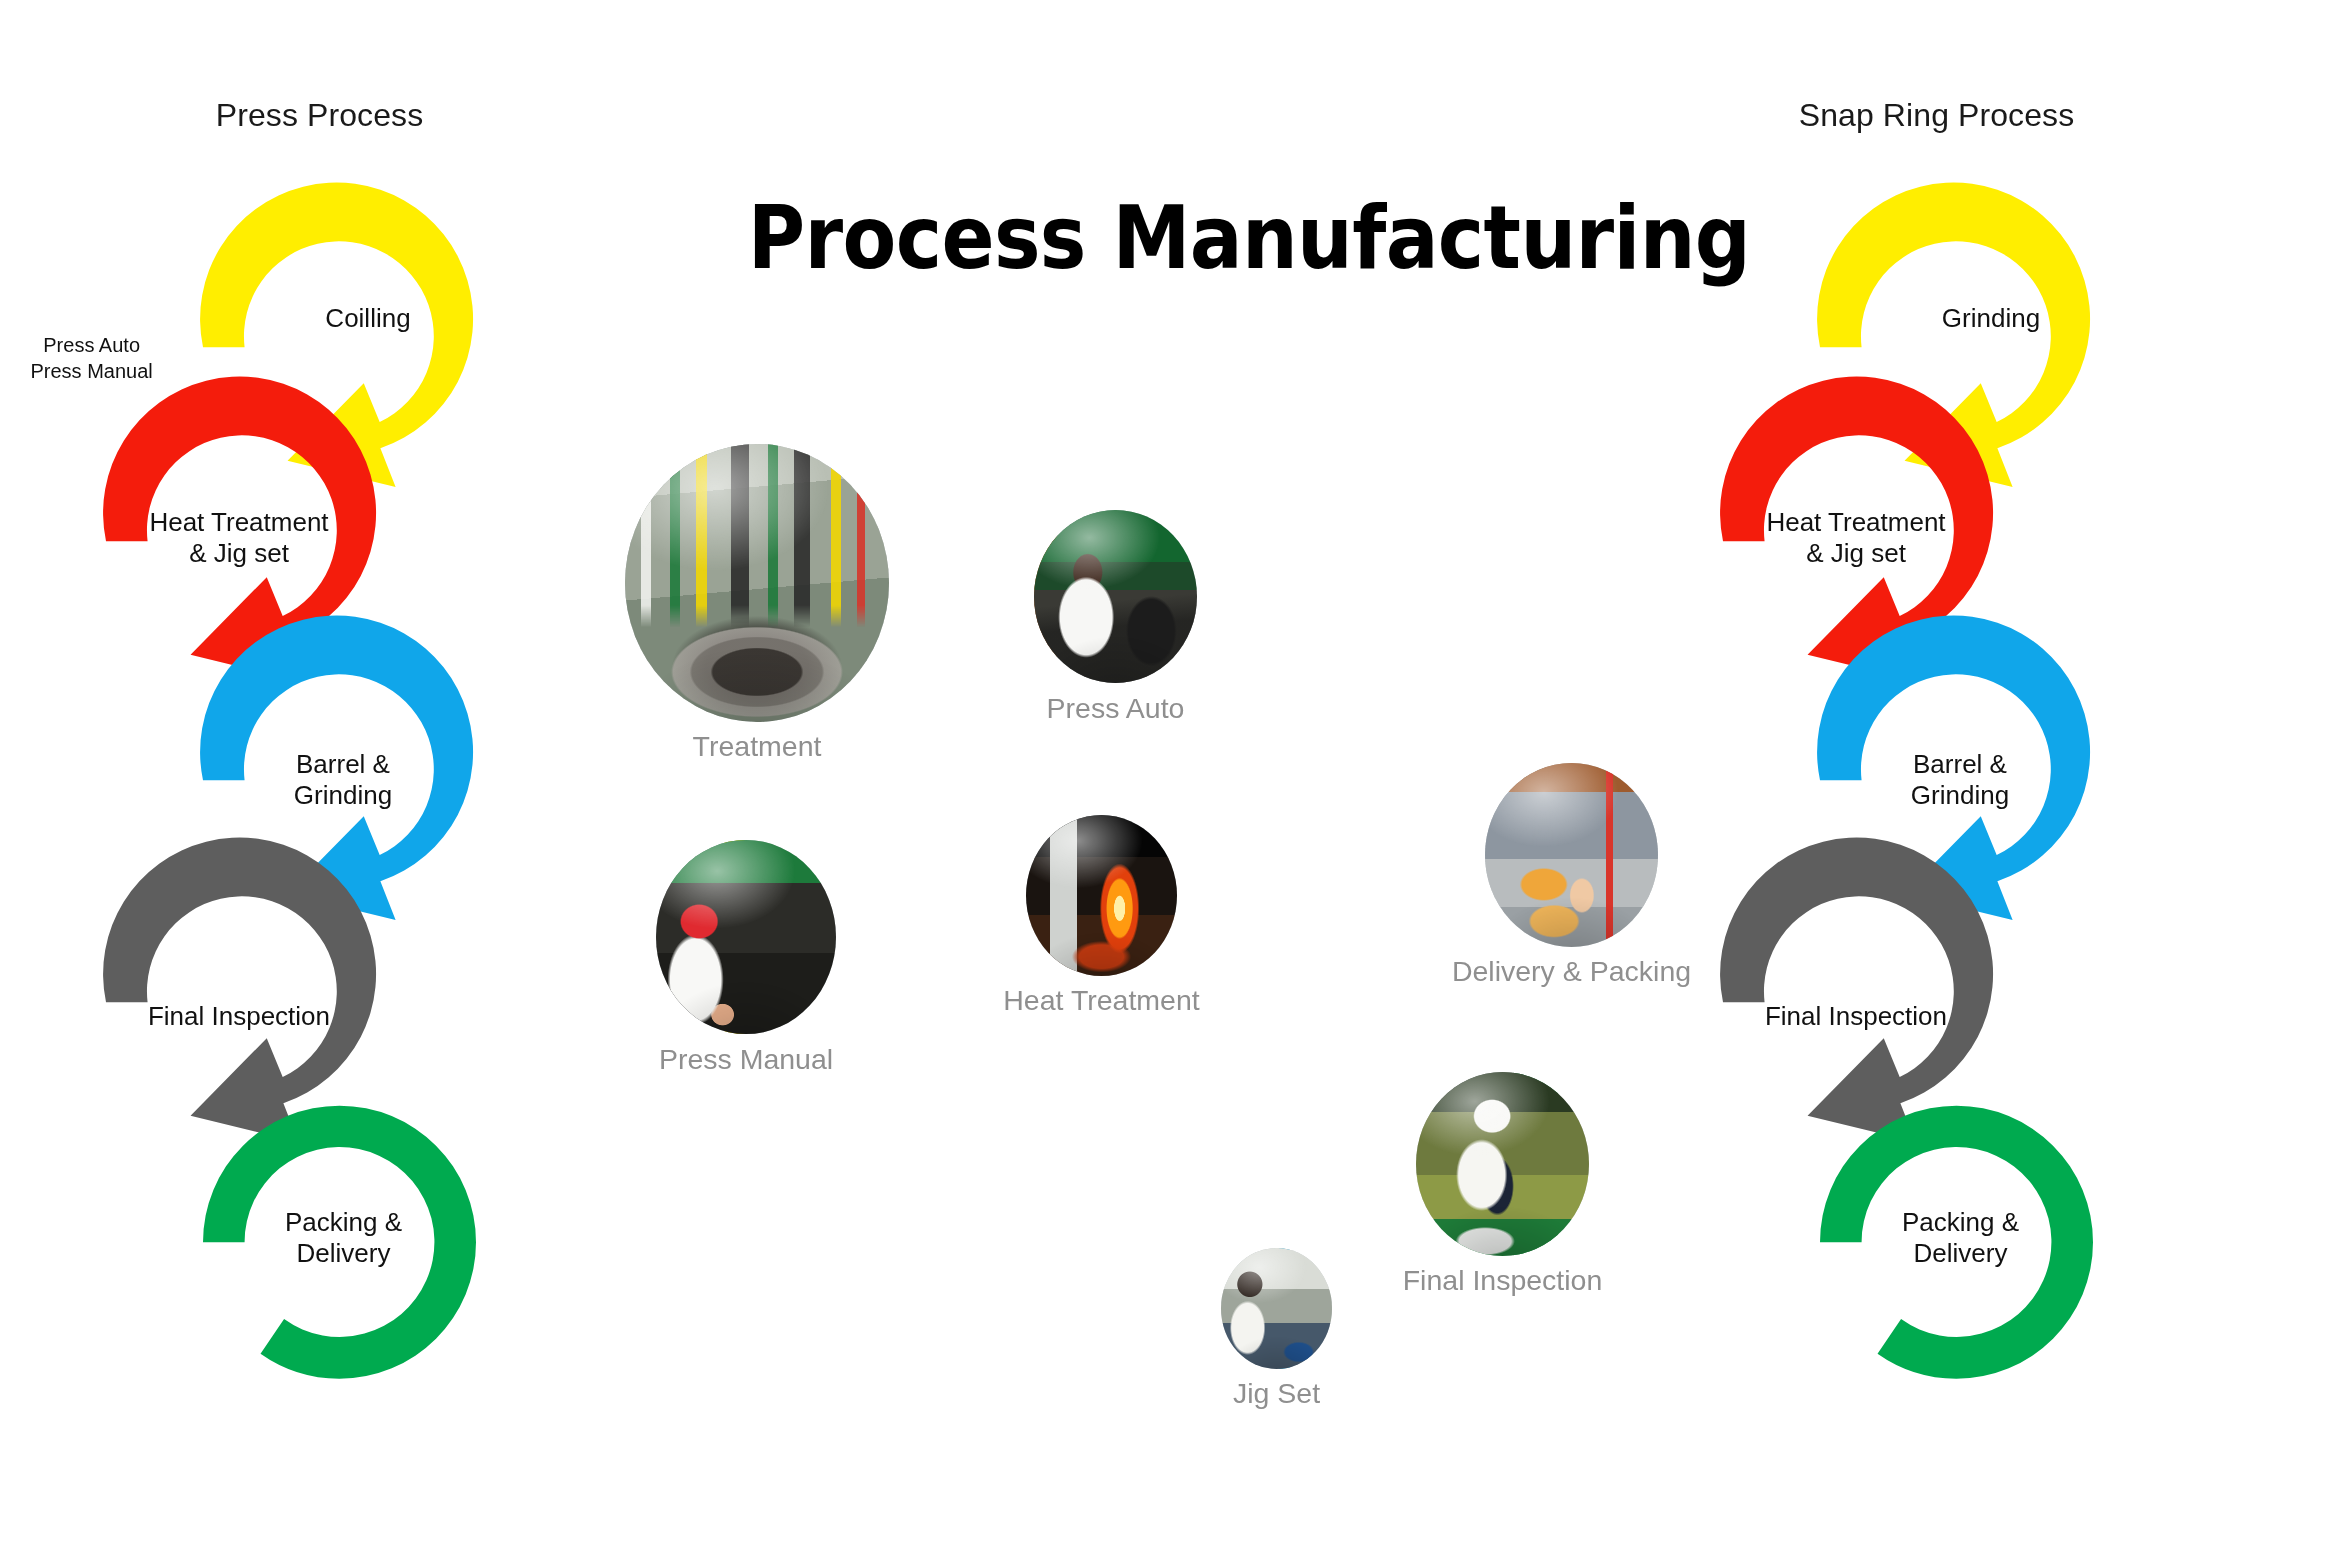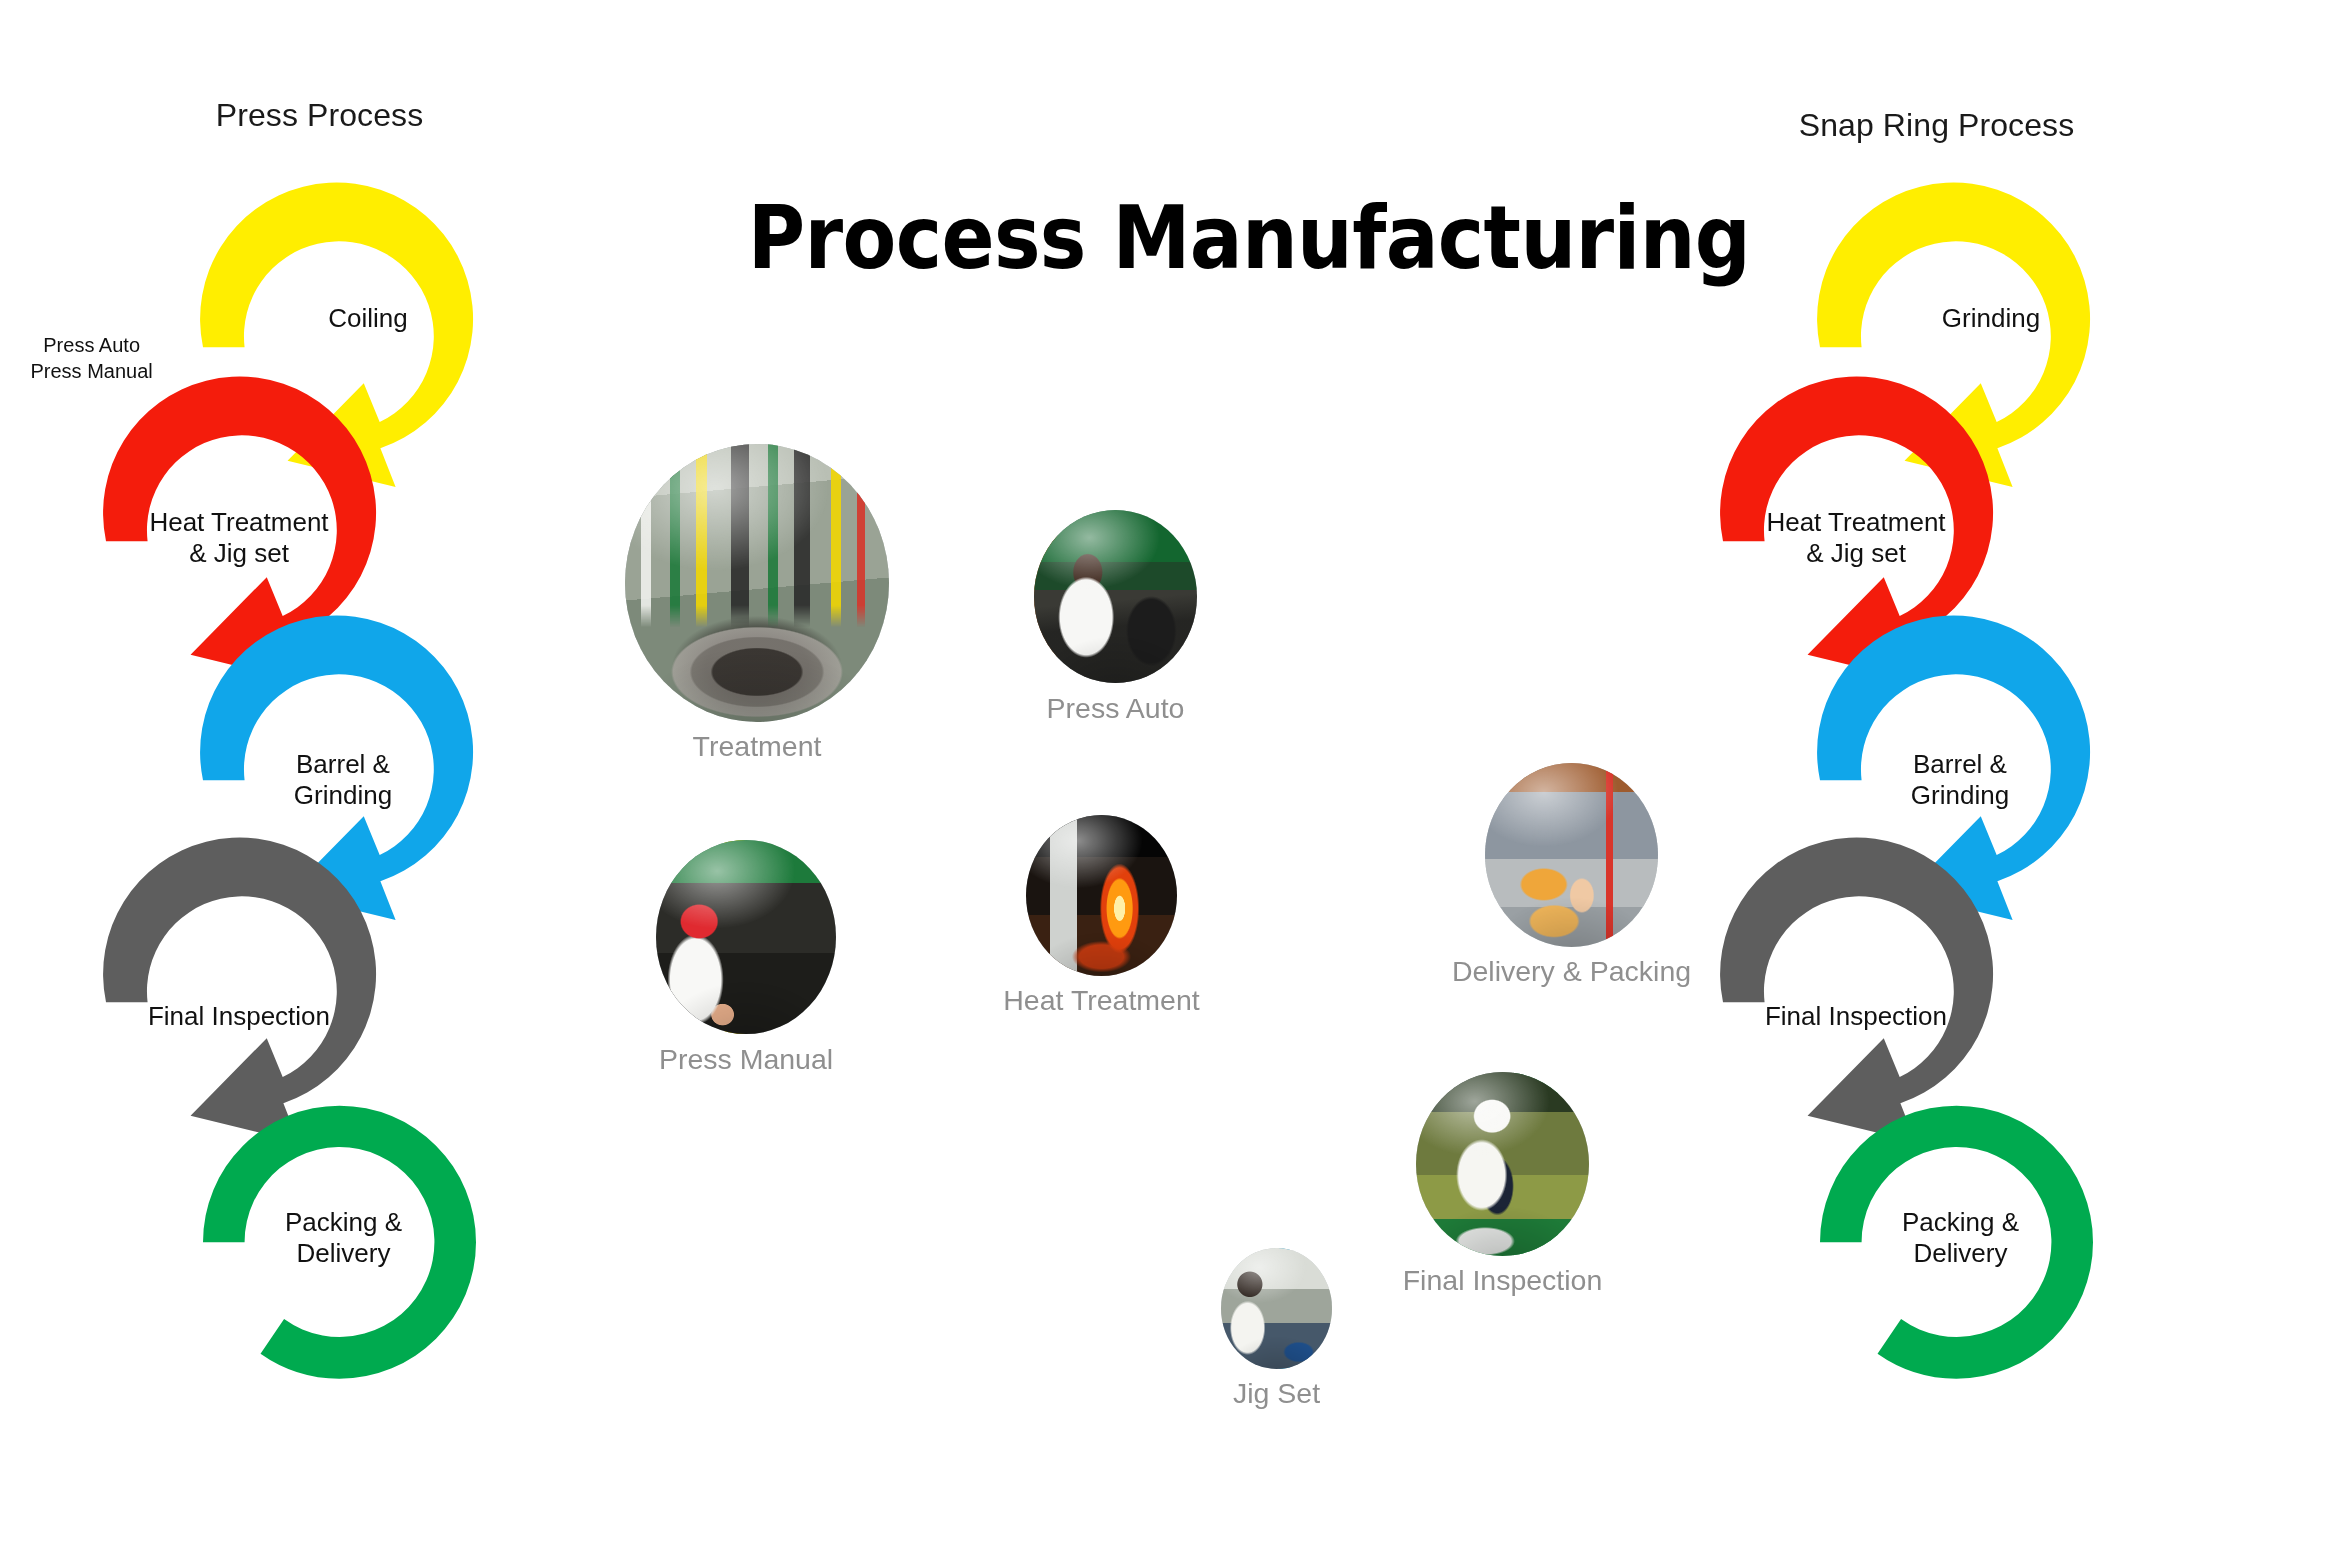--- a/index.html
+++ b/index.html
@@ -20,21 +20,21 @@
   
   .col-heading{
     position:absolute;
     font-size:32px;
     color:#1a1a1a;
     letter-spacing:0.1px;
     white-space:nowrap;
     text-align:center;
   }
   #heading-press{ left:139px; top:97px; width:361px; }
-  #heading-snap { left:1756px; top:107px; width:361px; }
+  #heading-snap { left:1756px; top:97px; width:361px; }
 
   .main-title{
     position:absolute;
     left:680px;
     top:187px;
     width:1138px;
     text-align:center;
     font-size:87px;
     font-weight:700;
     color:#000;
@@ -119,21 +119,21 @@
            A 197 197 0 1 1 269 406
            L 291 462
            L 135 424
            L 245 312
            L 268 368
            A 137 137 0 1 0 73 260
            Z" fill="#ffee00"></path>
     </svg>
   </div>
   <div class="ring-label" style="left:264px; top:303px; width:208px;">
-    <div>Coiling</div>
+    <div>Coilling</div>
   </div>
 
   <div class="arrow-unit" style="left:97px; top:361px;">
     <svg width="291" height="291" viewBox="0 0 420 420" aria-hidden="true">
       <path d="M 13 260
            A 197 197 0 1 1 269 406
            L 291 462
            L 135 424
            L 245 312
            L 268 368

